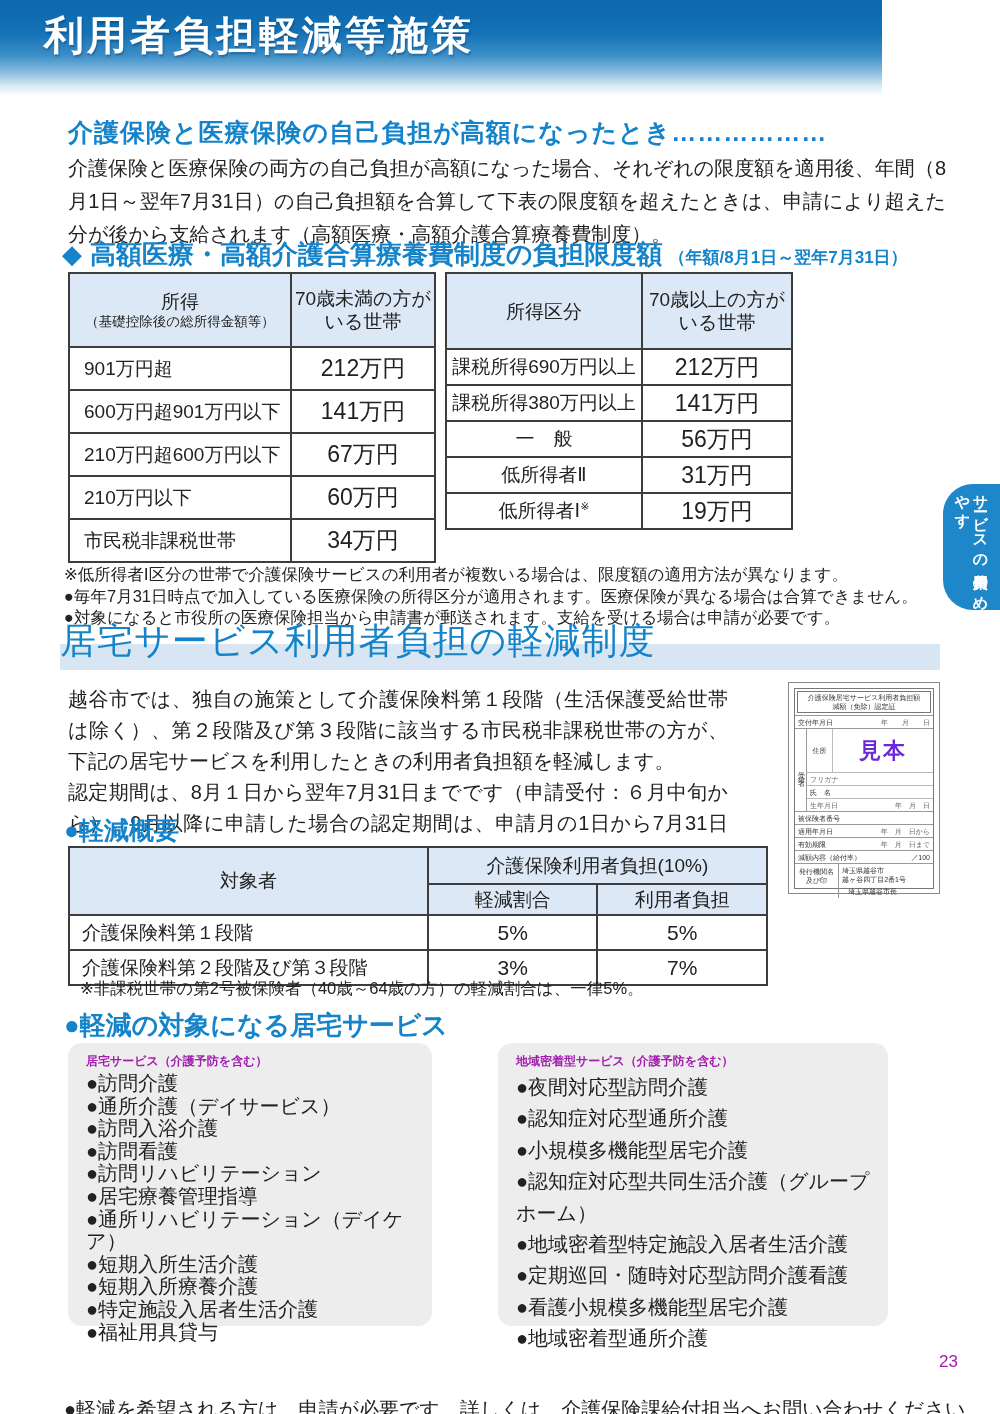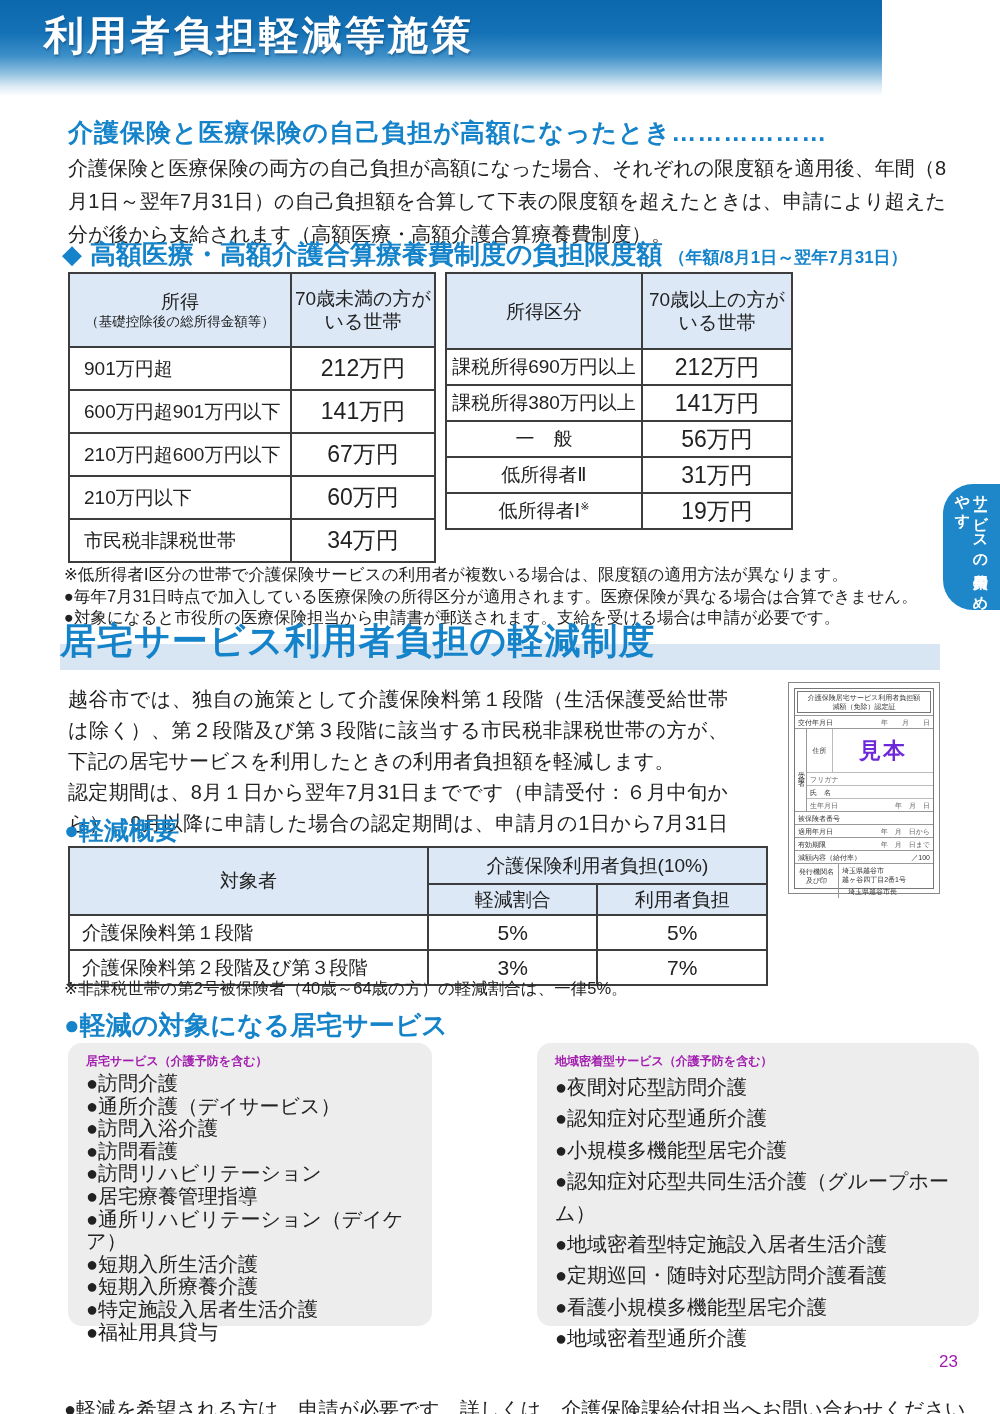--- a/index.html
+++ b/index.html
@@ -40,21 +40,21 @@
   td.ctr { font-size:19px; text-align:center; padding-left:0; }
   td.val { font-size:23px; text-align:center; }
   sup.ref { font-size:11px; vertical-align:super; }
 
   
   .notes1 { position:absolute; left:64px; top:564px; font-size:16.5px; line-height:21.5px; color:#222; }
 
   
   .s2-wrap { position:absolute; left:60px; top:617px; width:880px; height:54px; }
   .s2-bar  { position:absolute; left:0; top:27px; width:880px; height:26px; background:#d8e6f3; }
-  .s2-title{ position:relative; font-size:36px; font-weight:bold; color:#1583c9; letter-spacing:1px; }
+  .s2-title{ position:relative; font-size:36px; font-weight:normal; color:#1583c9; letter-spacing:1px; }
   .s2-body { position:absolute; left:68px; top:684px; width:660px; font-size:20px; line-height:31px; text-align:justify; }
   .s2-body p + p { margin-top:0; }
 
   
   .cert { position:absolute; left:788px; top:682px; width:152px; height:212px; background:#fff;
     border:1px solid #888; padding:5px 5px 4px 5px; font-size:7px; color:#333; line-height:9px; }
   .cert .inner { border:1px solid #777; height:100%; display:flex; flex-direction:column; }
   .cert-title { border:1px solid #777; margin:2px; text-align:center; font-size:7px; line-height:9px; padding:1px 0; }
   .cert-row { border-top:1px solid #999; display:flex; justify-content:space-between; padding:1.5px 3px; }
   .cert-main { border-top:1px solid #999; display:flex; flex:0 0 auto; }
@@ -74,27 +74,27 @@
 
   
   .ov-heading { position:absolute; left:64px; top:814px; font-size:25px; font-weight:bold; color:#1583c9; }
   table.ov { position:absolute; left:68px; top:846px; width:700px; border-collapse:collapse; }
   table.ov th, table.ov td { border:2px solid #3d3d3d; }
   table.ov th { background:#dce8f6; font-weight:normal; font-size:19px; text-align:center; vertical-align:middle; }
   .ov-h1 { height:37px; } .ov-h2 { height:31px; }
   table.ov td { height:35px; font-size:19px; }
   table.ov td.lbl { padding-left:12px; }
   table.ov td.val { font-size:21px; text-align:center; }
-  .ov-note { position:absolute; left:64px; top:978px; font-size:16.5px; }
+  .ov-note { position:absolute; left:80px; top:978px; font-size:16.5px; }
 
   
   .sv-heading { position:absolute; left:64px; top:1008px; font-size:26px; font-weight:bold; color:#1583c9; }
   .sv-box { position:absolute; top:1043px; background:#ededed; border-radius:14px; padding:10px 16px 10px 18px; }
   .sv-box.left  { left:68px;  width:364px; height:283px; }
-  .sv-box.right { left:498px; width:442px; height:283px;margin-left:39px; }
+  .sv-box.right { left:498px; width:390px; height:283px; }
   .sv-title { font-size:12px; font-weight:bold; color:#a21caf; margin-bottom:2px; }
   .sv-box.left  .sv-item { font-size:20px; line-height:22.6px; color:#222; }
   .sv-box.right .sv-item { font-size:20px; line-height:31.4px; color:#222; }
 
   
   .footnotes { position:absolute; left:64px; top:1360px; font-size:20px; line-height:22px;margin-top:38px; }
   .pageno { position:absolute; right:42px; top:1352px; font-size:17px; color:#a21caf; }
 </style>
 </head>
 <body>

